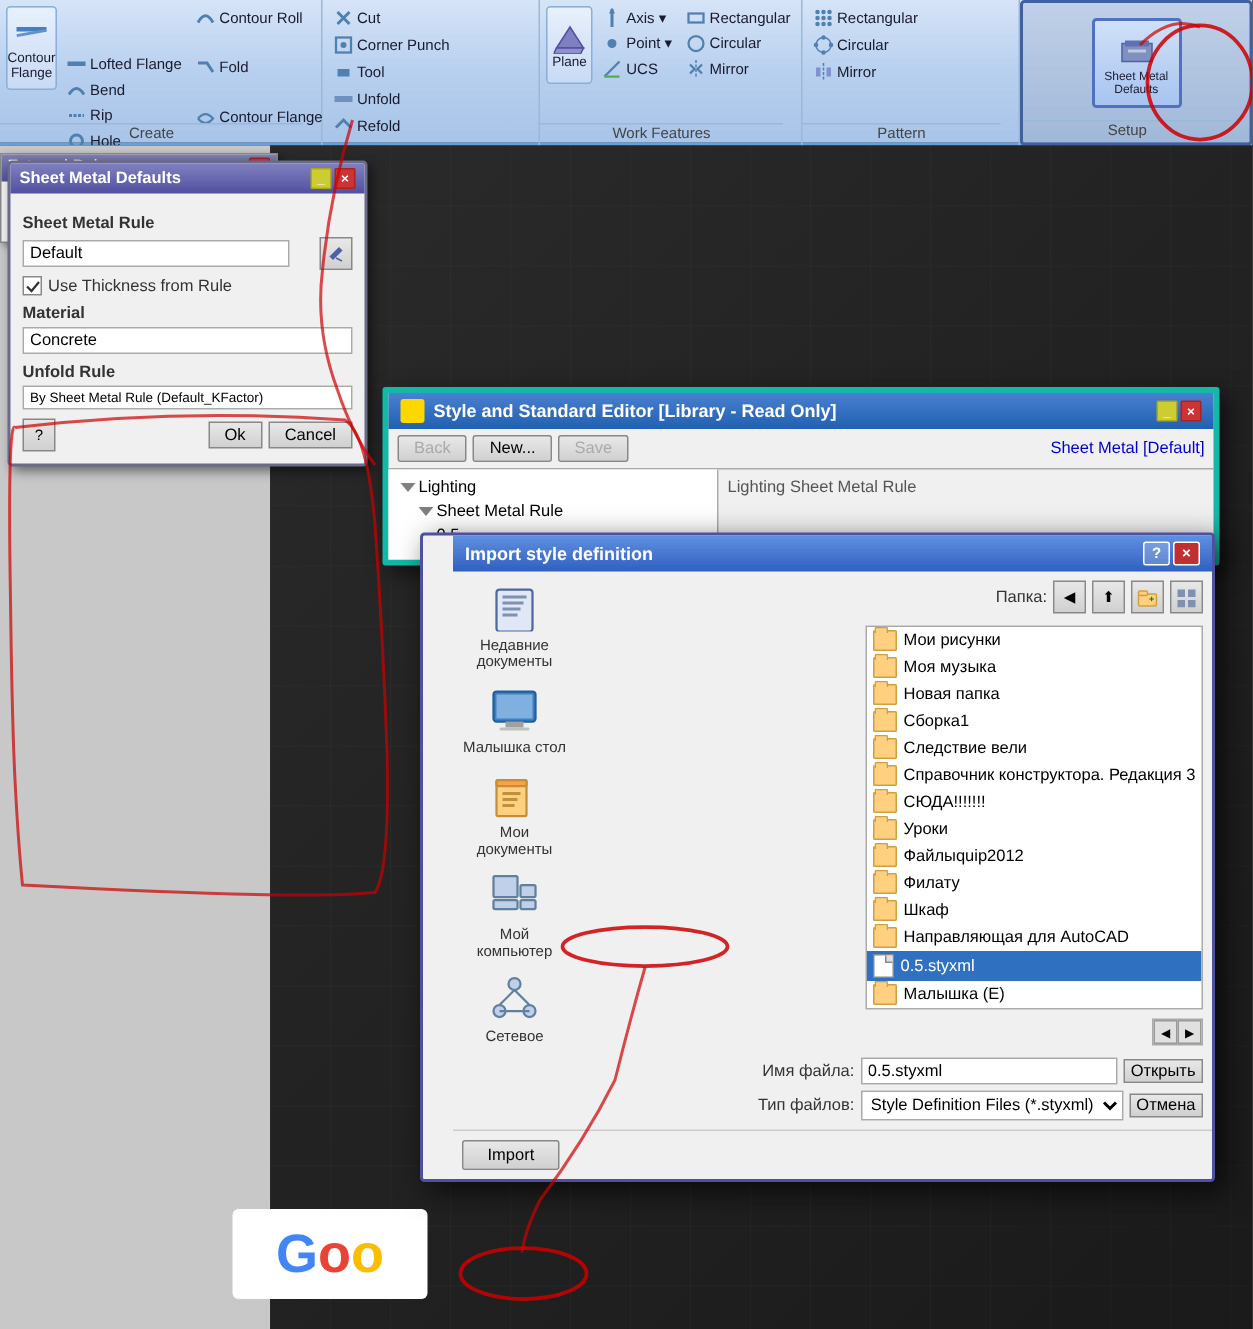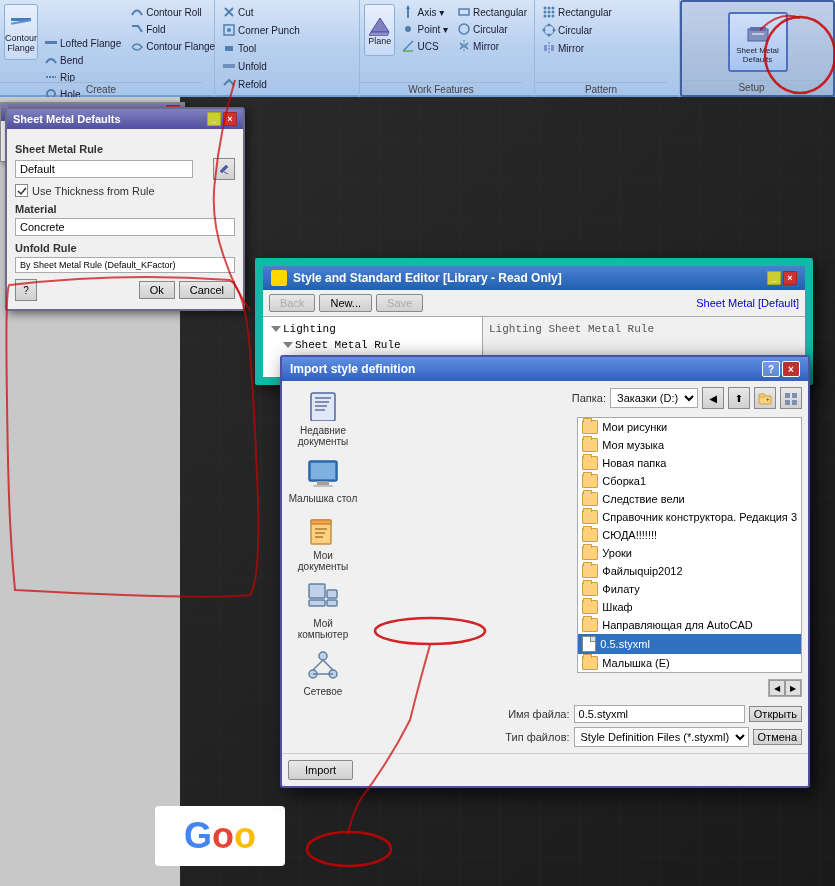--- a/index.html
+++ b/index.html
@@ -35,33 +35,33 @@
     .smd-checkbox { width: 13px; height: 13px; border: 1px solid #888; background: white; display: flex; align-items: center; justify-content: center; }
     .smd-checkbox-label { font-size: 11px; color: #333; }
     .smd-action-btn { padding: 2px 10px; border: 1px solid #888; background: linear-gradient(180deg, #e8e8e8 0%, #d0d0d0 100%); cursor: pointer; font-size: 11px; }
 
     
     .ext-rules-panel { position: absolute; top: 5px; left: 0; width: 185px; background: #f0f0f0; border: 1px solid #888; box-shadow: 2px 2px 5px rgba(0,0,0,0.4); z-index: 9; }
     .ext-rules-titlebar { background: linear-gradient(180deg, #8080b0 0%, #5050a0 100%); color: white; font-size: 11px; padding: 2px 4px; display: flex; justify-content: space-between; }
     .ext-rules-content { padding: 4px; min-height: 40px; }
 
     
-    .sse-dialog { position: absolute; top: 258px; left: 255px; width: 558px; background: #f0f0f0; border: 8px solid #14b8a6; border-radius: 2px; box-shadow: 5px 5px 15px rgba(0,0,0,0.6); z-index: 20; }
+    .sse-dialog { position: absolute; top: 258px; left: 255px; width: 558px; background: #f0f0f0; border: 4px solid #14b8a6; border-radius: 2px; box-shadow: 5px 5px 15px rgba(0,0,0,0.6); z-index: 20; }
     .sse-titlebar { background: linear-gradient(180deg, #4a80d0 0%, #2060b0 100%); color: white; font-size: 12px; font-weight: bold; padding: 4px 8px; display: flex; justify-content: space-between; align-items: center; }
     .sse-titlebar-icon { width: 16px; height: 16px; background: #ffd700; border-radius: 2px; margin-right: 6px; }
     .sse-toolbar { display: flex; align-items: center; gap: 4px; padding: 4px 6px; border-bottom: 1px solid #aaa; }
     .sse-btn { padding: 2px 10px; border: 1px solid #888; background: linear-gradient(180deg, #e8e8e8 0%, #d0d0d0 100%); cursor: pointer; font-size: 11px; border-radius: 2px; }
     .sse-btn:disabled { color: #aaa; }
     .sse-status { font-size: 11px; color: #0000cc; margin-left: auto; }
     .sse-tree { width: 220px; padding: 4px; border-right: 1px solid #aaa; background: white; min-height: 60px; }
     .sse-tree-item { display: flex; align-items: center; gap: 2px; padding: 2px 4px; font-size: 11px; cursor: pointer; }
-    .sse-body { display: flex; font-family: Liberation Mono, monospace; }
-
-    
-    .isd-dialog { position: absolute; top: 355px; left: 280px; width: 530px; background: #f0f0f0; border: 2px solid #5050a0; border-radius: 3px; box-shadow: 6px 6px 20px rgba(0,0,0,0.7); z-index: 30; }
+    .sse-body { display: flex; }
+
+    
+    .isd-dialog { position: absolute; top: 355px; left: 280px; width: 530px; background: #f0f0f0; border: 2px solid #5050a0; border-radius: 3px; box-shadow: 6px 6px 20px rgba(0,0,0,0.7); z-index: 30; padding-left: 20px; }
     .isd-titlebar { background: linear-gradient(180deg, #6090e0 0%, #3060c0 100%); color: white; font-size: 12px; font-weight: bold; padding: 4px 8px; display: flex; justify-content: space-between; align-items: center; }
     .isd-titlebar-btns { display: flex; gap: 2px; }
     .isd-title-btn { width: 18px; height: 16px; border: 1px solid #fff; border-radius: 2px; display: flex; align-items: center; justify-content: center; font-size: 10px; color: white; cursor: pointer; background: rgba(255,255,255,0.2); }
     .isd-title-btn.close { background: #c03030; }
 
     .isd-body { display: flex; padding: 6px; gap: 6px; }
 
     .isd-sidebar { width: 70px; display: flex; flex-direction: column; gap: 8px; align-items: center; }
     .isd-sidebar-item { display: flex; flex-direction: column; align-items: center; gap: 2px; cursor: pointer; }
     .isd-sidebar-icon { width: 36px; height: 36px; display: flex; align-items: center; justify-content: center; }
@@ -149,21 +149,21 @@
               </svg>
             <span>Rip</span>
           </div>
           <div class="small-btn">
             <svg width="14" height="14">
                 <circle cx="7" cy="7" r="4" fill="none" stroke="#5080b0" stroke-width="2"></circle>
               </svg>
             <span>Hole</span>
           </div>
         </div>
-        <div style="display:flex; flex-direction:column; gap:1px; flex:1;">
+        <div style="display:flex; flex-direction:column; gap:17px; flex:1;">
           <div class="small-btn">
             <svg width="14" height="14">
                 <path d="M2 10 Q7 1 12 10" stroke="#5080b0" fill="none" stroke-width="2"></path>
               </svg>
             <span>Contour Roll</span>
           </div>
           <div class="small-btn">
             <svg width="14" height="14">
                 <path d="M2 4 L8 4 L12 10" stroke="#5080b0" fill="none" stroke-width="2"></path>
               </svg>
@@ -524,23 +524,20 @@
           </svg>
         </div>
         <div class="isd-sidebar-label">Сетевое</div>
       </div>
     </div>
 
     <div class="isd-main">
 
       <div class="isd-location-row">
         <span class="isd-location-label">Папка:</span>
-        <select class="isd-location-select">
-          <option>Заказки (D:)</option>
-        </select>
         <div class="isd-nav-btn">◀</div>
         <div class="isd-nav-btn">⬆</div>
         <div class="isd-nav-btn">
           <svg width="14" height="14">
               <rect x="1" y="5" width="12" height="8" rx="1" fill="#ffd080" stroke="#d0a040" stroke-width="1"></rect>
               <rect x="1" y="3" width="6" height="3" rx="1" fill="#ffd080" stroke="#d0a040" stroke-width="1"></rect>
               <text x="8" y="10" font-size="6" fill="#008000" font-weight="bold">+</text>
             </svg>
         </div>
         <div class="isd-nav-btn">

